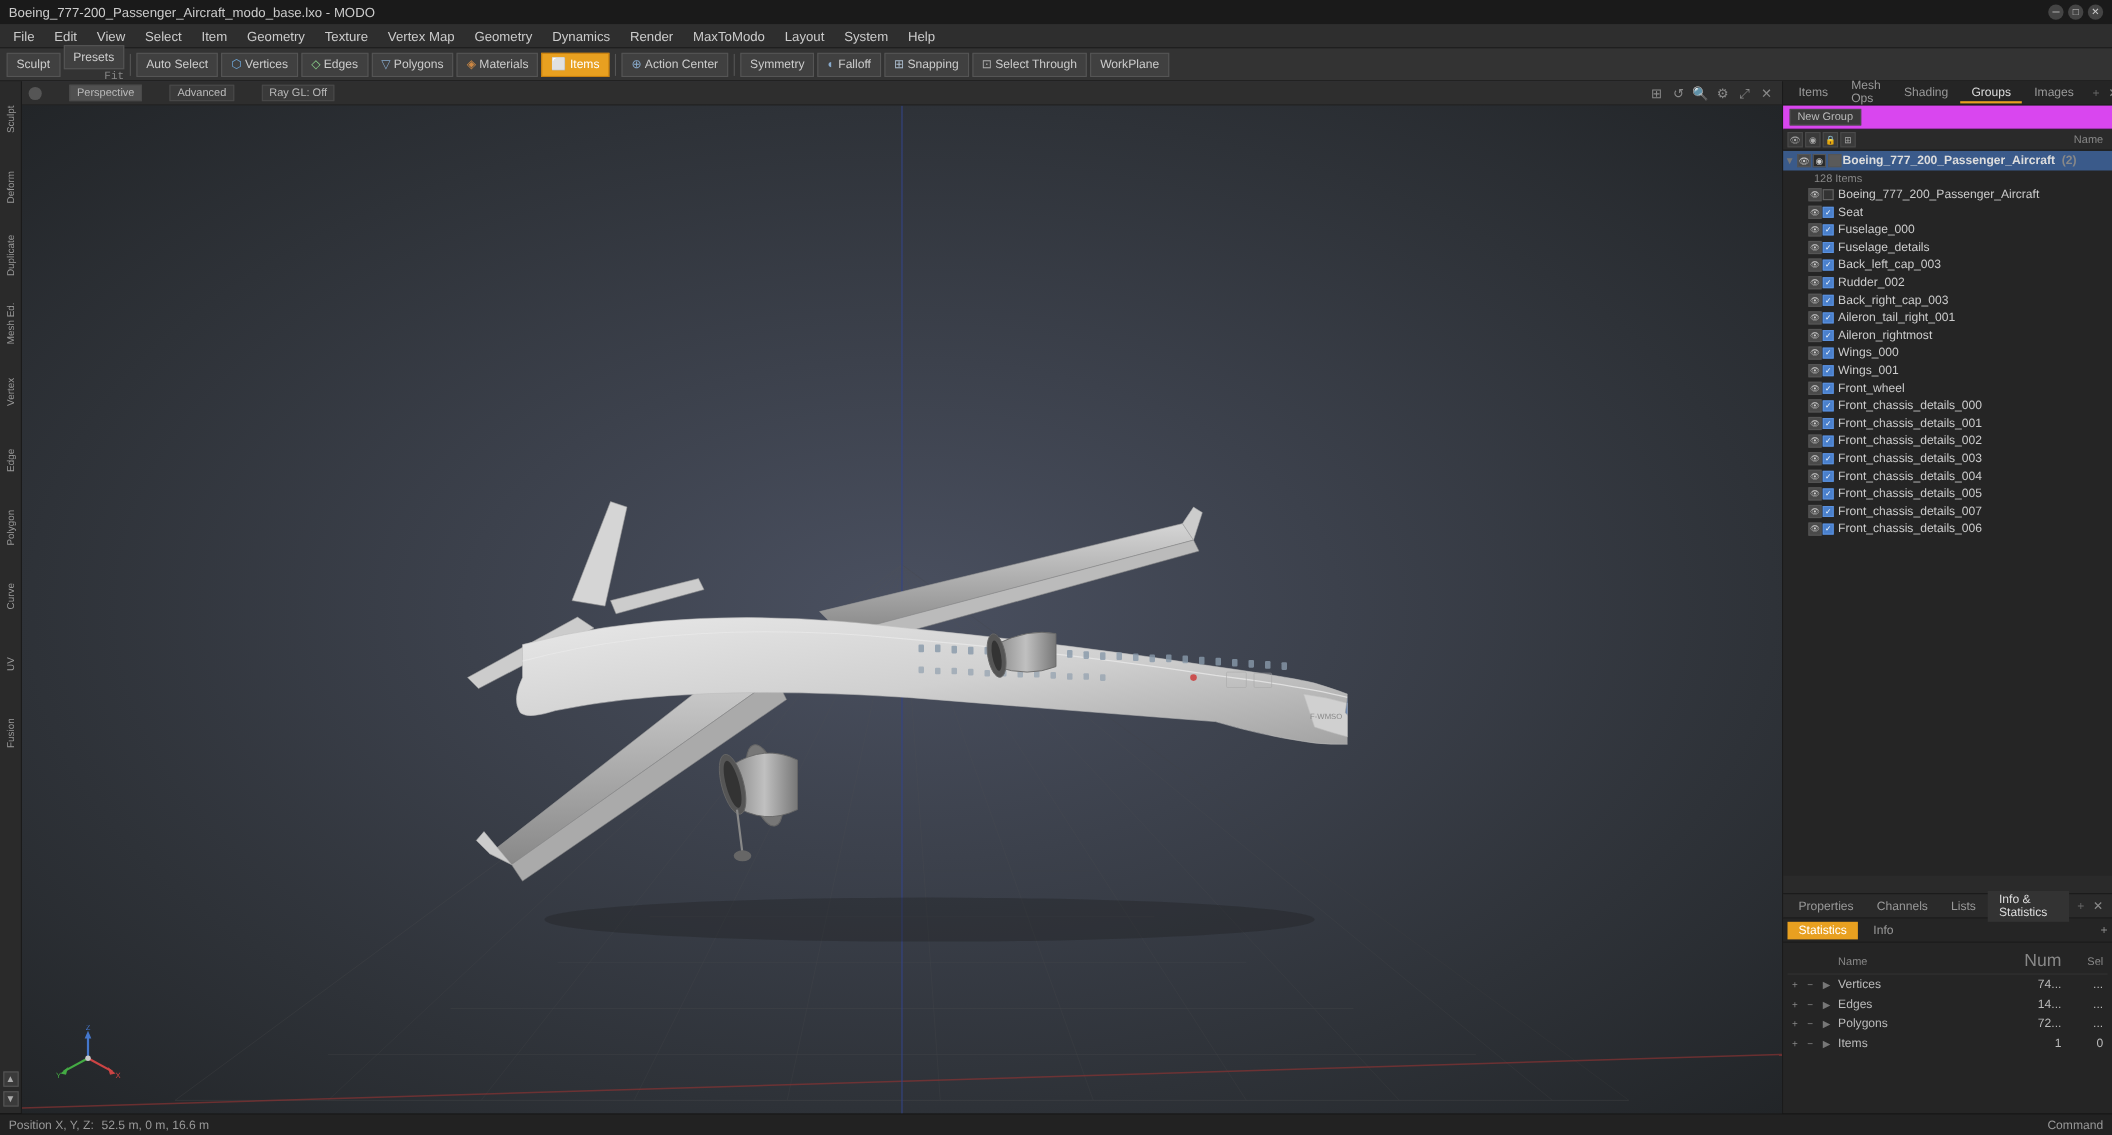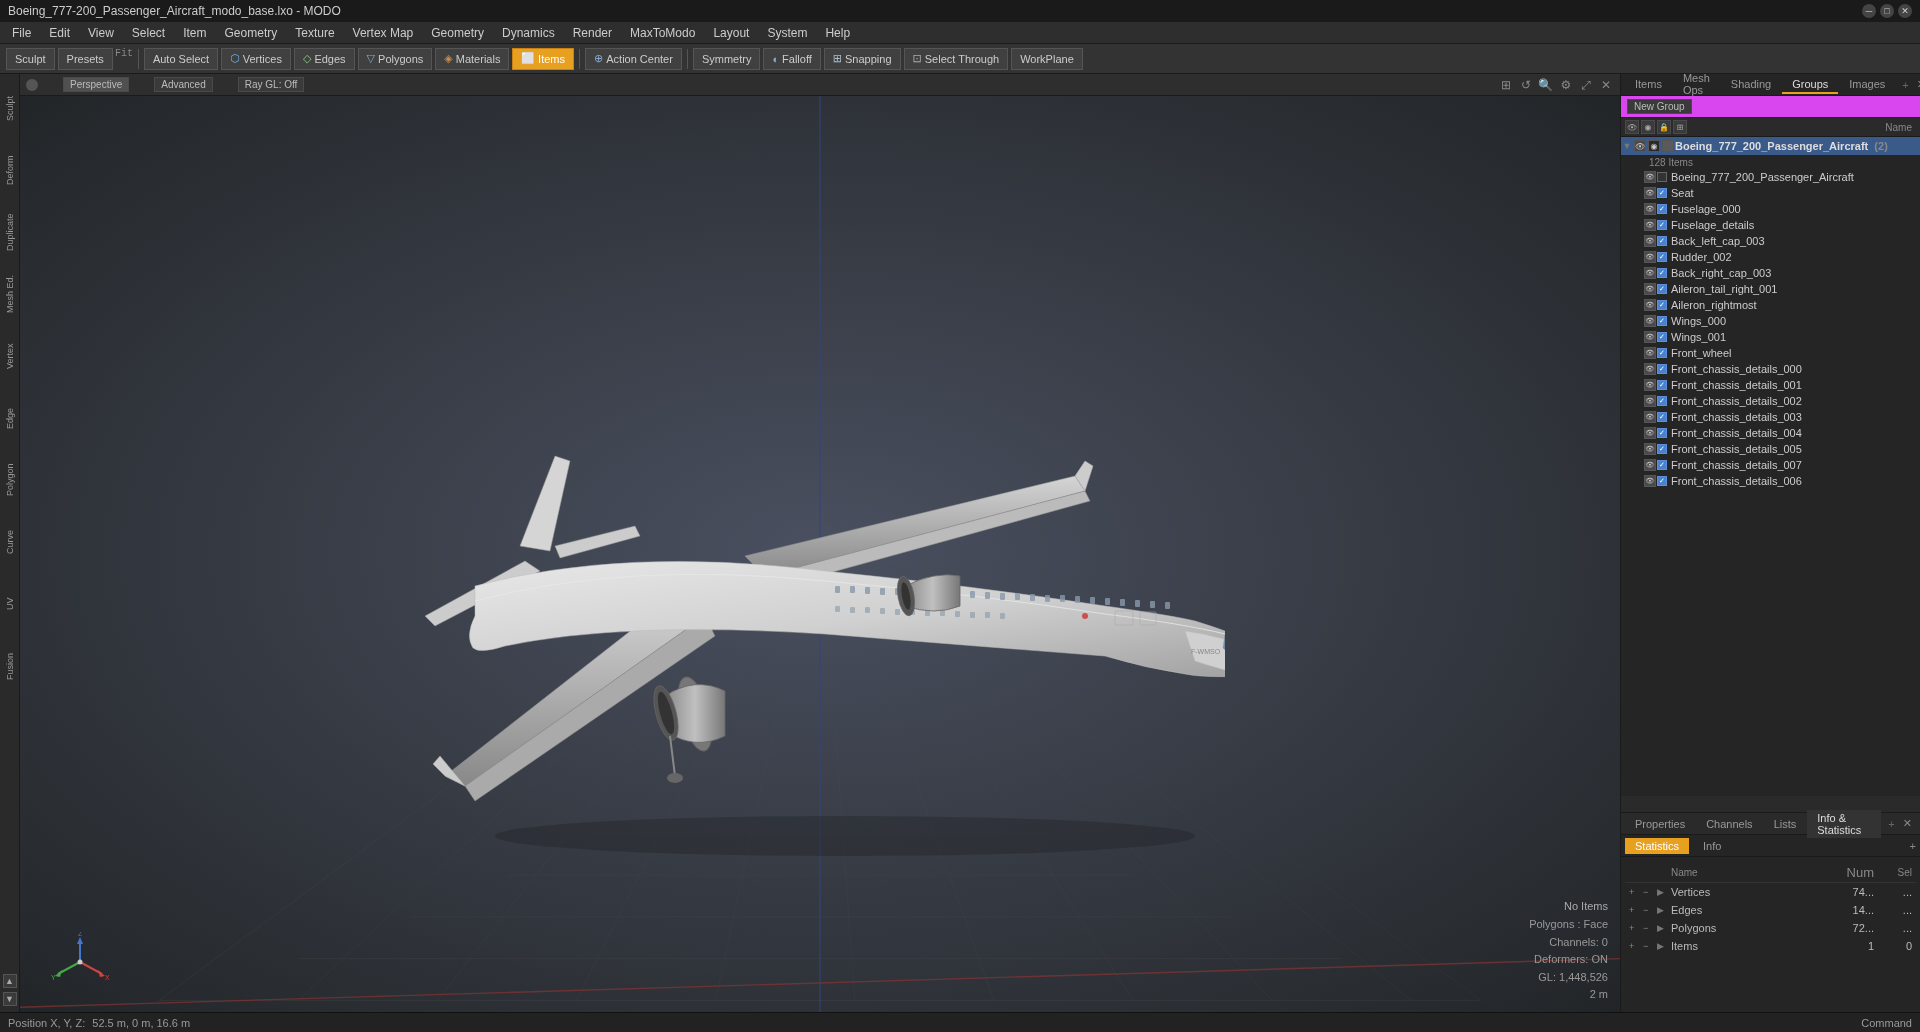--- a/index.html
+++ b/index.html
@@ -166,21 +166,21 @@
     }
     .stats-tab-inactive {
       padding: 2px 10px; color: #999; font-size: 11px; cursor: pointer;
     }
     .stats-row { display: flex; align-items: center; padding: 2px 4px; min-height: 18px; }
     .stats-name { flex: 1; color: #bbb; }
     .stats-num { width: 50px; text-align: right; color: #bbb; padding-right: 8px; }
     .stats-sel { width: 30px; text-align: right; color: #bbb; }
     .stats-col-hdr { display: flex; align-items: center; padding: 2px 4px; border-bottom: 1px solid #333; }
     .stats-col-hdr .stats-name { color: #888; font-size: 10px; }
-    .stats-col-hdr .stats-num { color: #888; font-size: 13px; }
+    .stats-col-hdr .stats-num { color: #888; font-size: 16px; }
     .stats-col-hdr .stats-sel { color: #888; font-size: 10px; }
 
     
     #status-bar {
       width: 100%; height: 20px; background: #222; border-top: 1px solid #111;
       display: flex; align-items: center; padding: 0 8px; justify-content: space-between;
     }
     .sb-left { color: #999; font-size: 11px; }
     .sb-right { color: #999; font-size: 11px; }
 
@@ -223,21 +223,21 @@
     <div class="menu-item">Dynamics</div>
     <div class="menu-item">Render</div>
     <div class="menu-item">MaxToModo</div>
     <div class="menu-item">Layout</div>
     <div class="menu-item">System</div>
     <div class="menu-item">Help</div>
   </div>
 
 <div id="toolbar">
   <div class="tb-btn">Sculpt</div>
-  <div style="display:flex;align-items:flex-start;gap:2px;">
+  <div style="display:flex;align-items:flex-end;gap:2px;flex-direction:column;">
     <div class="tb-btn">Presets</div>
     <span style="color:#888;font-size:10px;font-family:Liberation Mono, monospace;">Fit</span>
   </div>
   <div class="tb-separator"></div>
   <div class="tb-btn">Auto Select</div>
   <div class="tb-btn">
     <span style="color:#70aadd;">⬡</span>
     <span>Vertices</span>
   </div>
   <div class="tb-btn">
@@ -460,28 +460,20 @@
           <path d="M 120 500 L 108 488 L 115 480 L 140 510 Z" fill="#ccc" stroke="#aaa" stroke-width="0.5"></path>
 
           <text x="908" y="385" font-size="8" fill="#666" font-family="Arial">NJ</text>
 
           <text x="866" y="378" font-size="7" fill="#888" font-family="Arial">F-WMSO</text>
 
           <circle cx="760" cy="340" r="3" fill="#cc3333" opacity="0.8"></circle>
         </svg>
       </div>
 
-      <div id="vp-info">
-        <div style="color:#aaa;">No Items</div>
-        <div style="color:#999;">Polygons : Face</div>
-        <div style="color:#999;">Channels: 0</div>
-        <div style="color:#999;">Deformers: ON</div>
-        <div style="color:#999;">GL: 1,448,526</div>
-        <div style="color:#999;">2 m</div>
-      </div>
 
       <div id="axes-widget">
         <svg viewBox="0 0 60 60" xmlns="http://www.w3.org/2000/svg" width="60" height="60">
 
           <line x1="30" y1="30" x2="30" y2="8" stroke="#4477cc" stroke-width="2"></line>
           <polygon points="30,5 27,12 33,12" fill="#4477cc"></polygon>
           <text x="28" y="4" font-size="7" fill="#4477cc">Z</text>
 
           <line x1="30" y1="30" x2="52" y2="42" stroke="#cc4444" stroke-width="2"></line>
           <polygon points="55,44 48,38 50,45" fill="#cc4444"></polygon>

